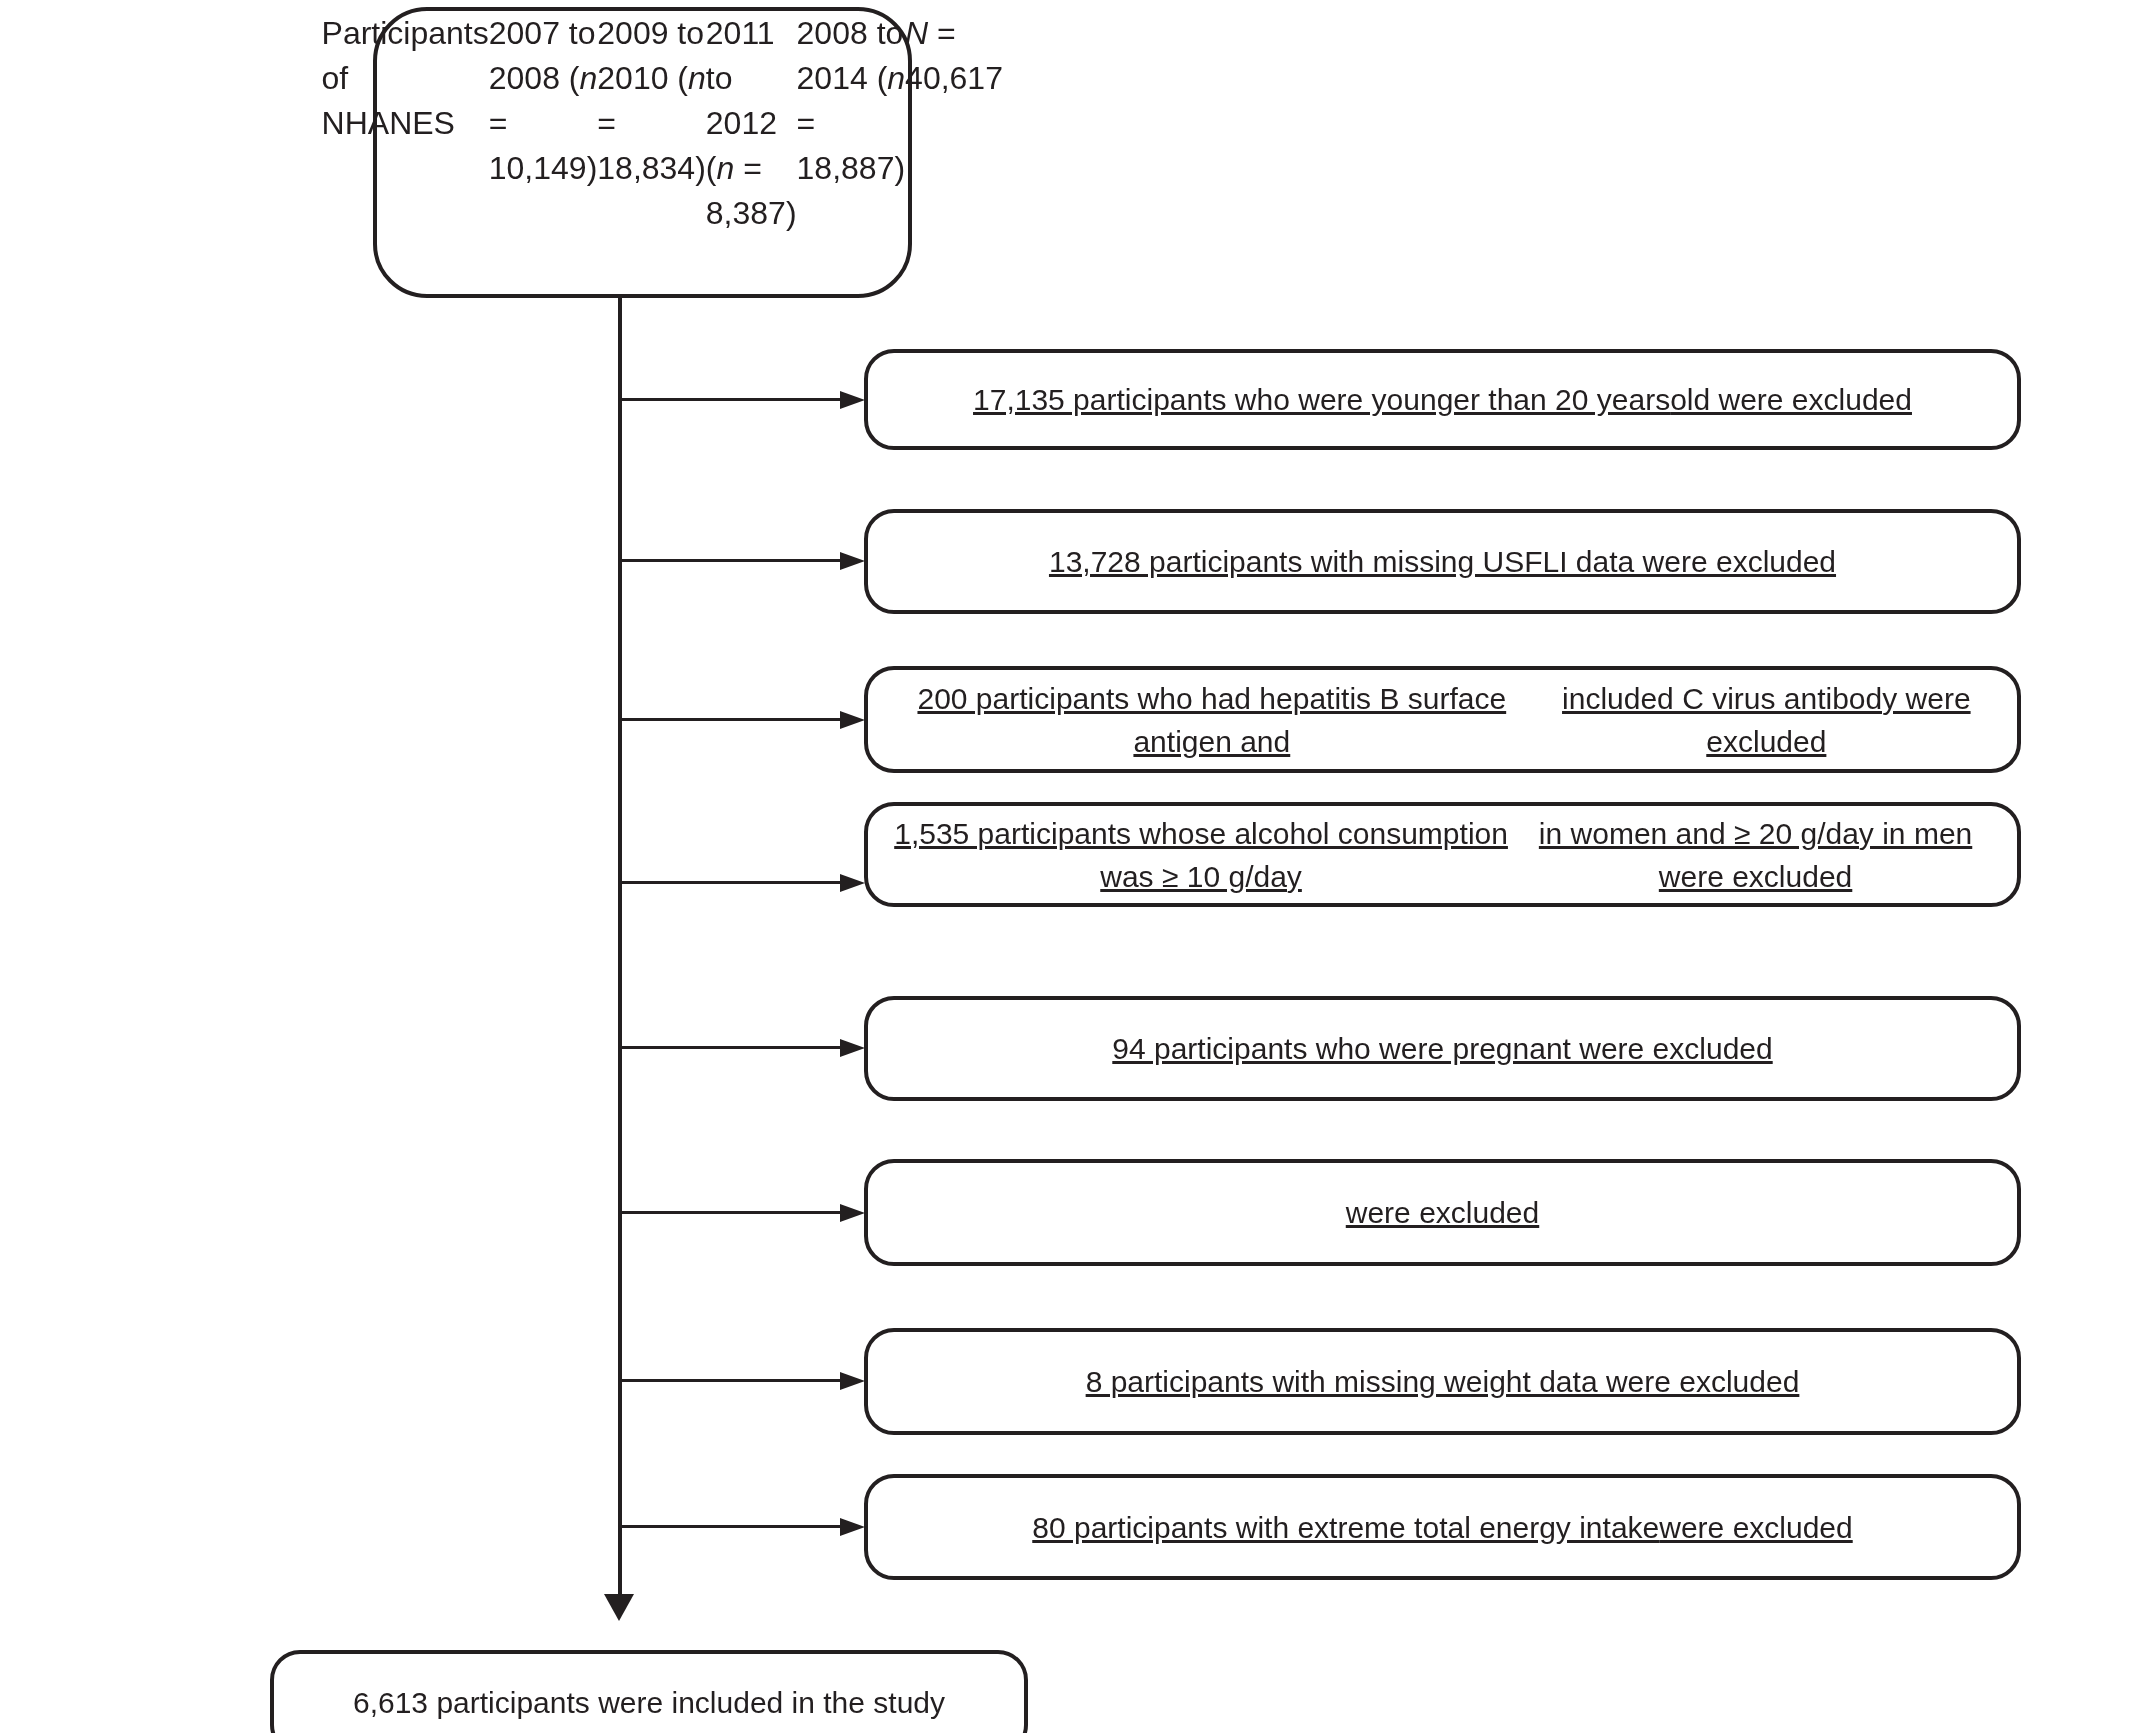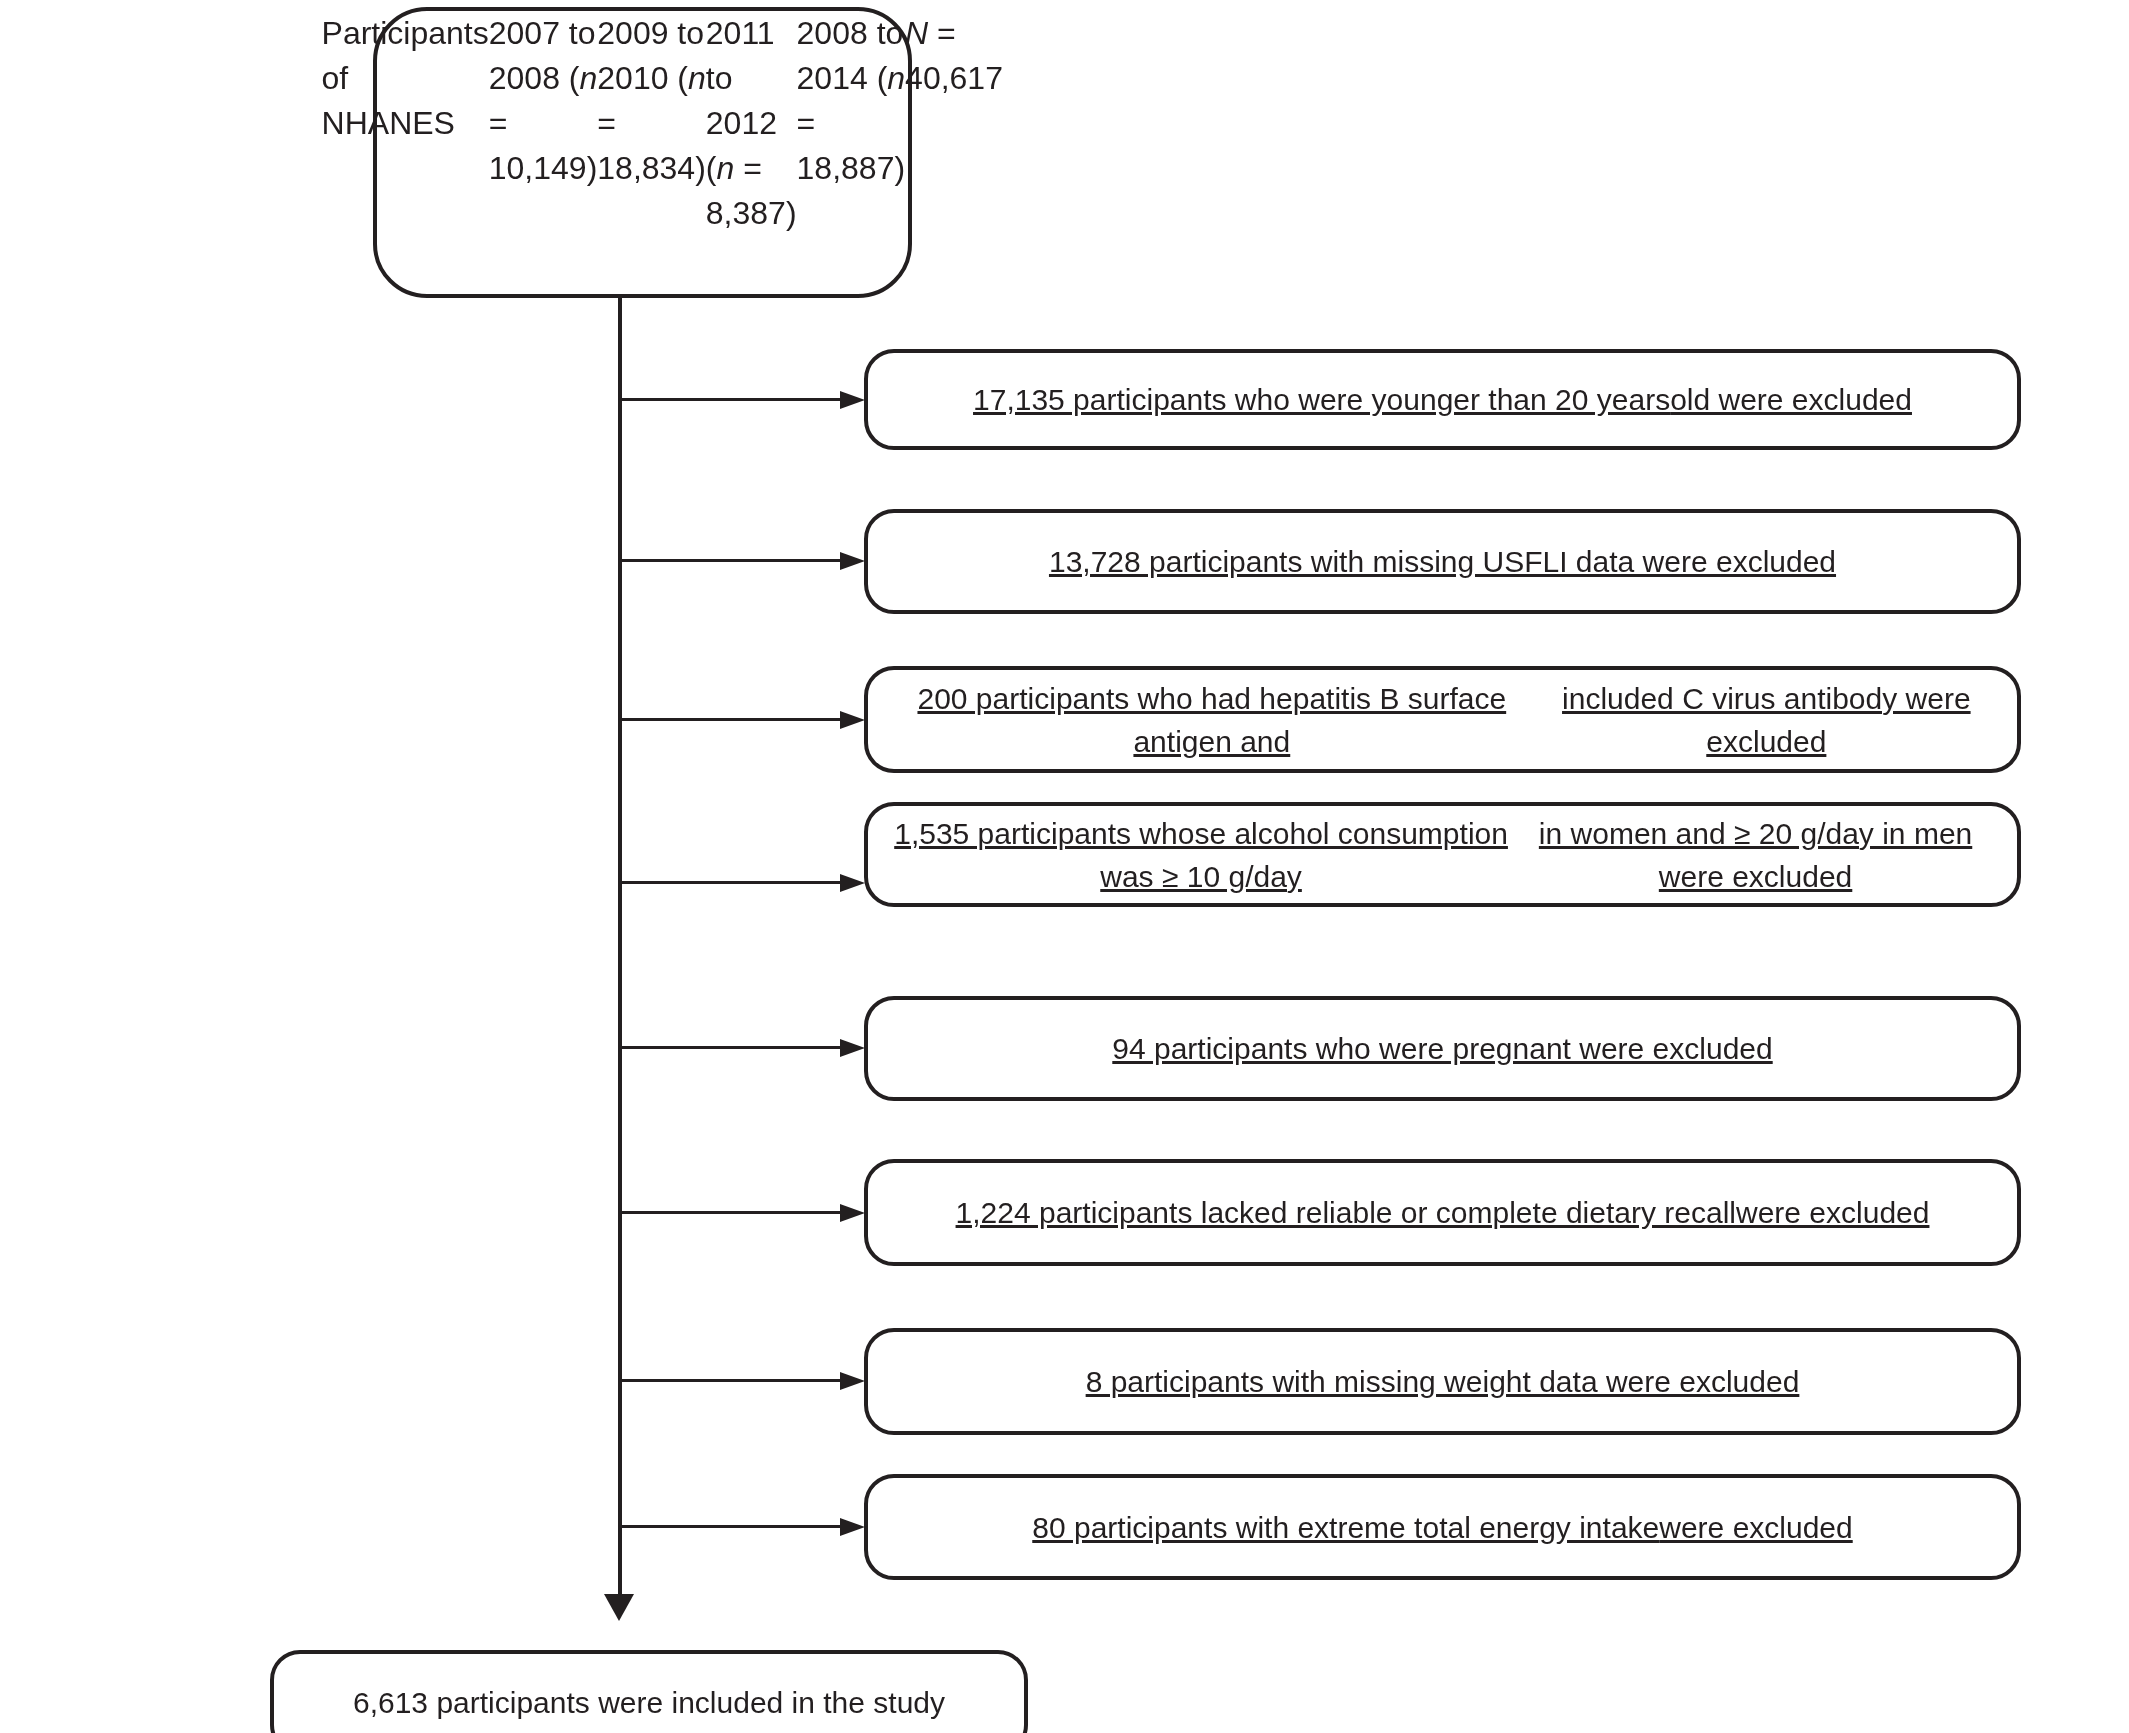--- a/index.html
+++ b/index.html
@@ -141,21 +141,20 @@
   <div class="box excl" style="top:802px;height:105px">
       <div>1,535 participants whose alcohol consumption was ≥ 10 g/day</div>
       <div>in women and ≥ 20 g/day in men were excluded</div>
     </div>
 
   <div class="box excl" style="top:996px;height:105px">
       <div>94 participants who were pregnant were excluded</div>
     </div>
 
   <div class="box excl" style="top:1159px;height:107px">
-      <div>1,224 participants lacked reliable or complete dietary recall</div>
       <div>were excluded</div>
     </div>
 
   <div class="box excl" style="top:1328px;height:107px">
       <div>8 participants with missing weight data were excluded</div>
     </div>
 
   <div class="box excl" style="top:1474px;height:106px">
       <div>80 participants with extreme total energy intake</div>
       <div>were excluded</div>

